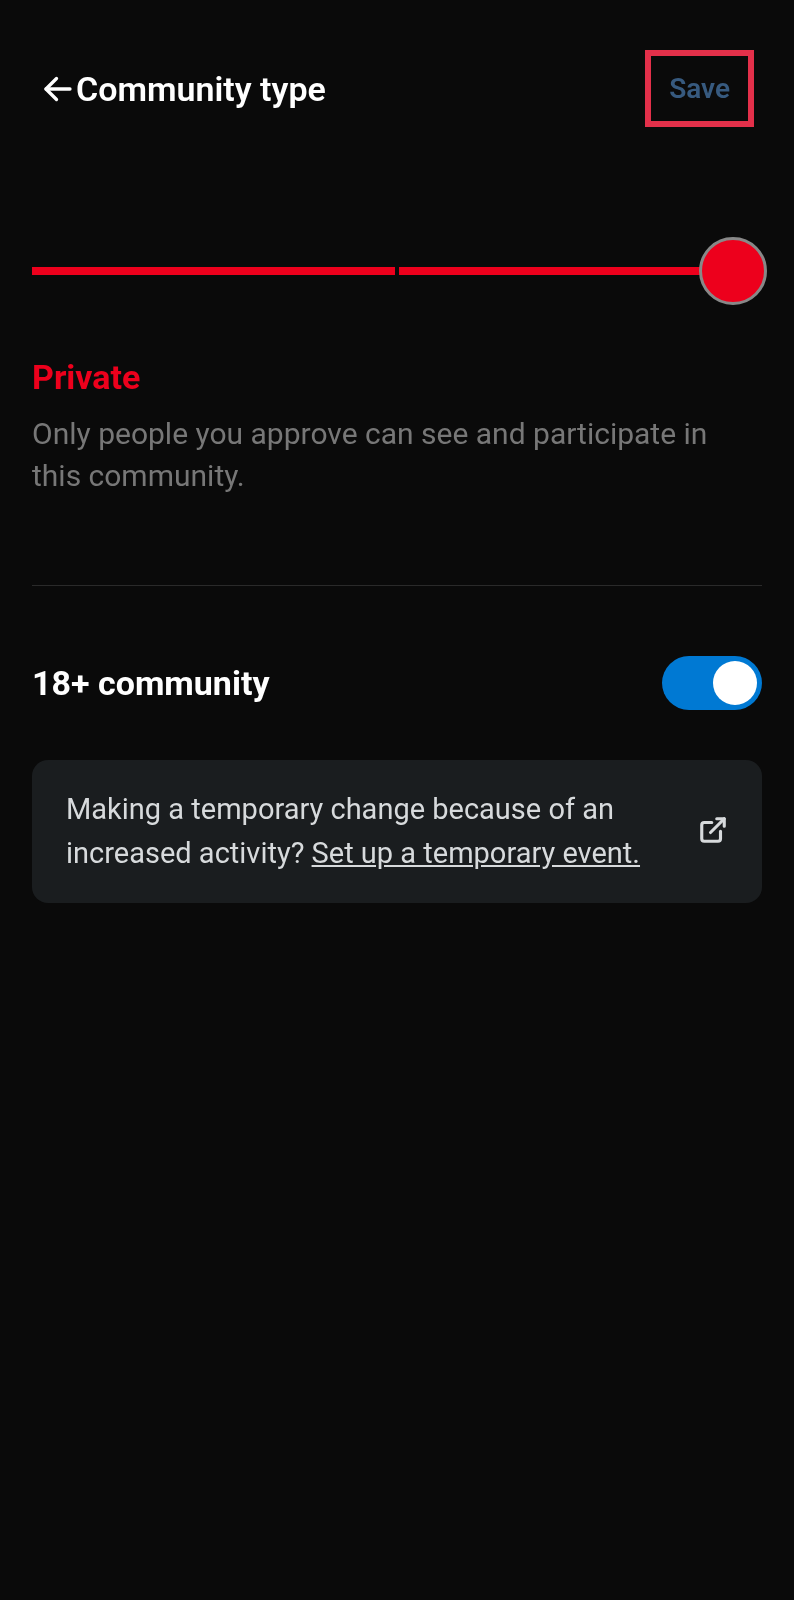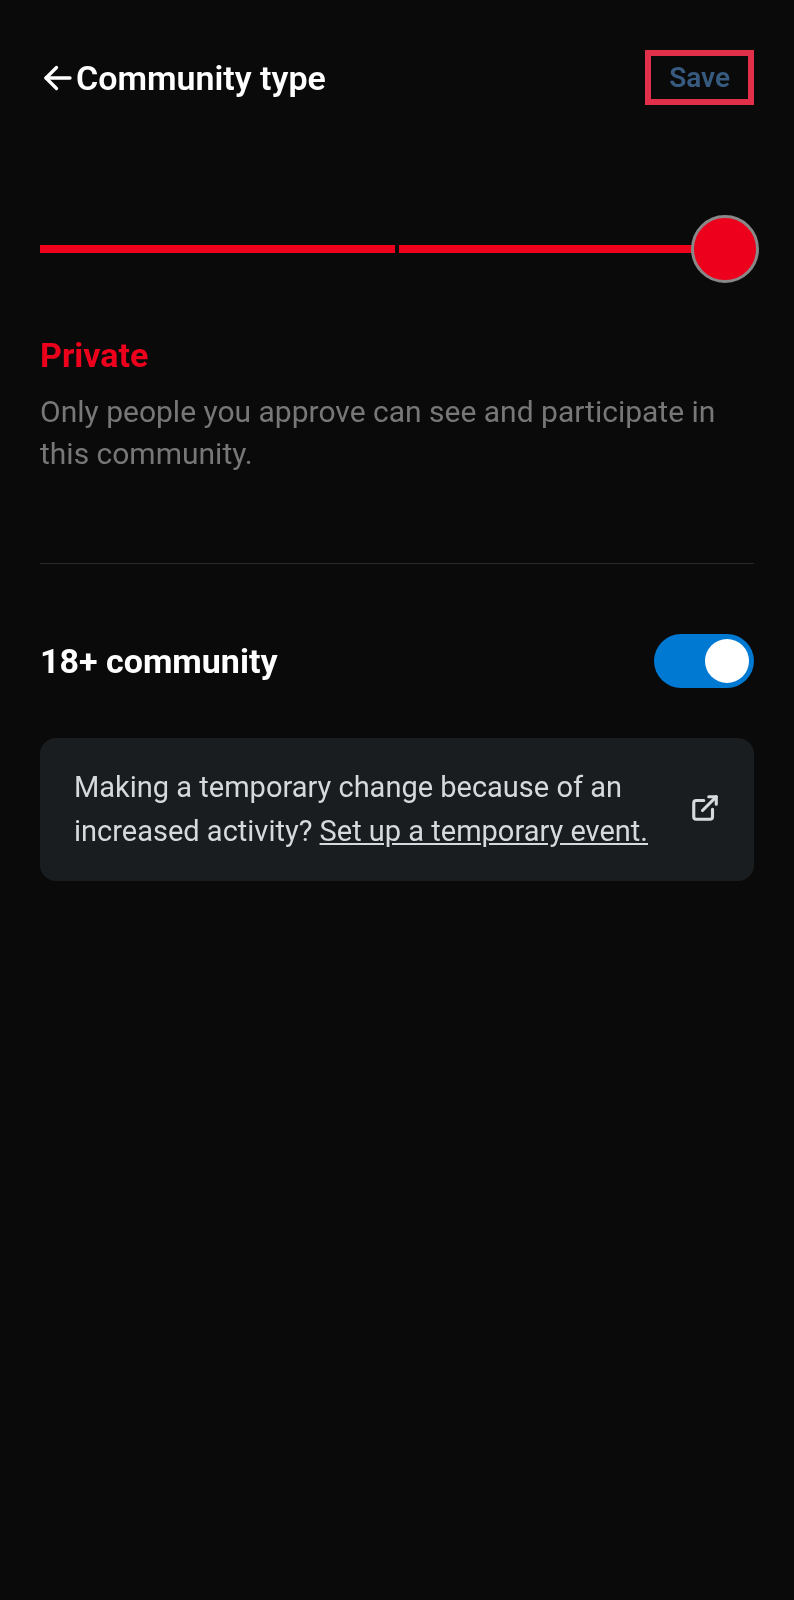--- a/index.html
+++ b/index.html
@@ -31,29 +31,29 @@
     }
     .header-title {
       font-size: 34px;
       font-weight: 600;
       flex: 1;
     }
     .save-button {
       color: #375a7f;
       font-size: 28px;
       font-weight: 600;
-      padding: 5px 18px;
+      padding: 16px 18px;
       cursor: pointer;
     }
     .save-highlight {
       border: 6px solid #e3304a;
       display: inline-block;
     }
     .content {
-      padding: 40px 40px;
+      padding: 40px 32px;
     }
     .slider-container {
       position: relative;
       margin-top: 50px;
       margin-bottom: 50px;
       height: 70px;
     }
     .slider-track {
       position: absolute;
       top: 30px;

